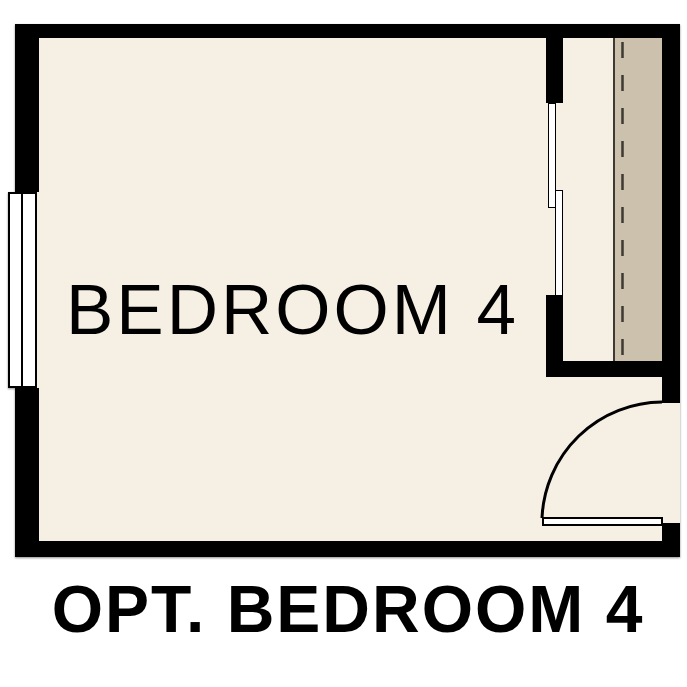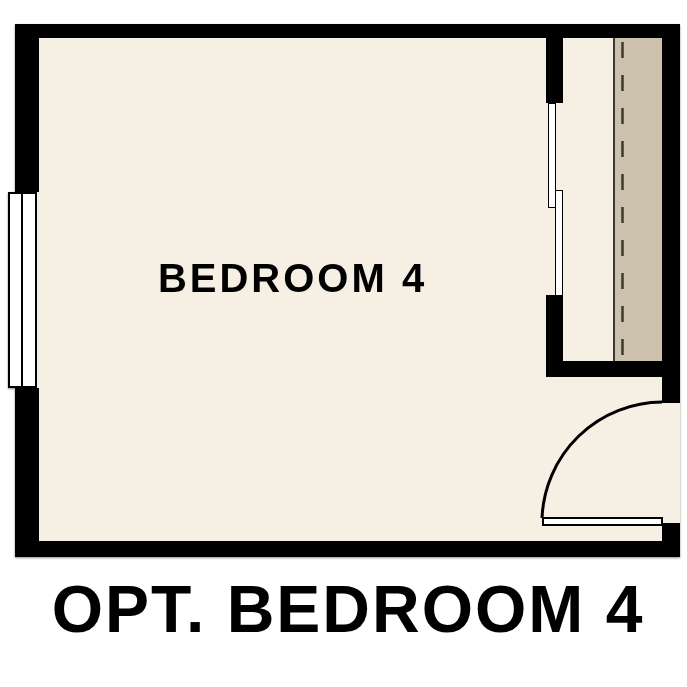--- a/index.html
+++ b/index.html
@@ -65,23 +65,23 @@
     border:1.5px solid var(--wall);
   }
   .panel-left{left:548px;top:103px;width:8px;height:105px;}
   .panel-right{left:555px;top:190px;width:8px;height:106px;}
   .door-leaf{
     left:542px;top:517px;width:121px;height:9px;
     background:var(--fixture);
     border:2px solid var(--wall);
   }
   .room-label{
-    left:39px;top:258px;width:507px;
+    left:39px;top:274px;width:507px;
     text-align:center;
-    font-size:40px;font-weight:bold;
+    font-size:71px;font-weight:normal;
     letter-spacing:3px;line-height:1;
     color:var(--text);
     white-space:nowrap;
   }
   .caption{
     position:absolute;left:8px;top:576px;width:680px;
     text-align:center;
     font-size:66px;font-weight:bold;
     letter-spacing:2px;line-height:1;
     color:var(--text);

